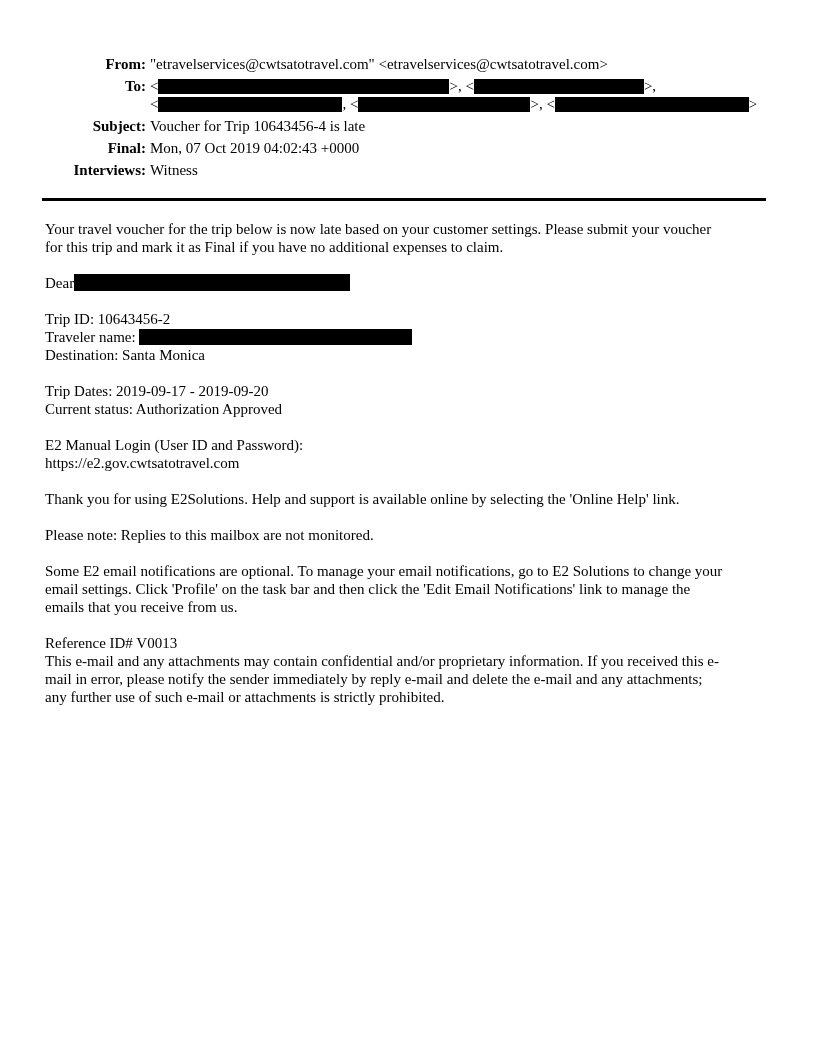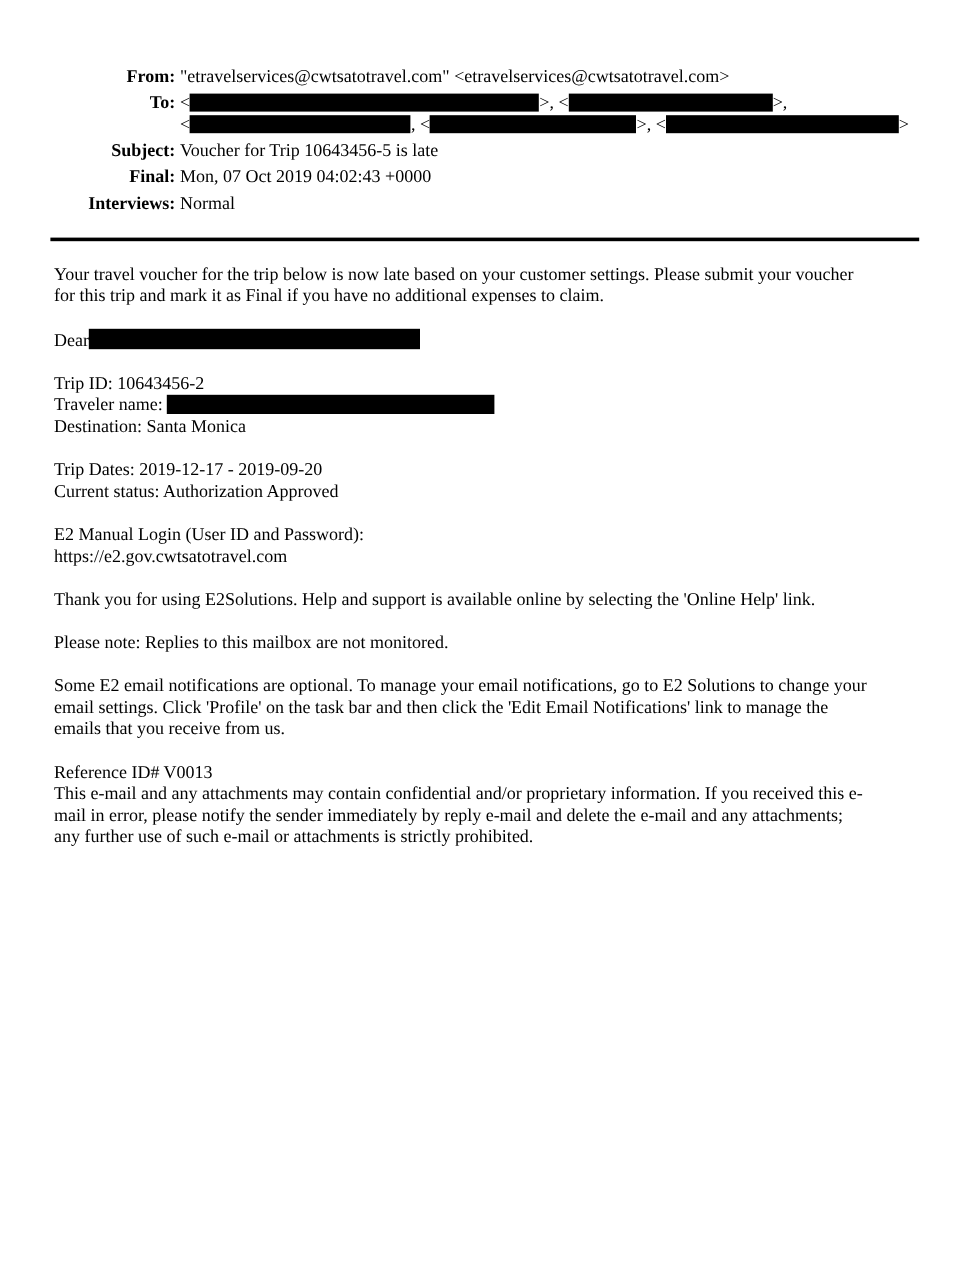--- a/index.html
+++ b/index.html
@@ -61,40 +61,40 @@
     <div class="hrow">
       <span class="hlabel">From:</span>
       <span class="hvalue">"etravelservices@cwtsatotravel.com" &lt;etravelservices@cwtsatotravel.com&gt;</span>
     </div>
     <div class="hrow">
       <span class="hlabel">To:</span>
       <span class="hvalue"><span class="to-line"><span>&lt;</span><span class="redaction" style="width: 291px; height: 15px;"></span><span>&gt;, &lt;</span><span class="redaction" style="width: 170px; height: 15px;"></span><span>&gt;,</span></span><br><span class="to-line"><span>&lt;</span><span class="redaction" style="width: 184px; height: 15px;"></span><span>, &lt;</span><span class="redaction" style="width: 172px; height: 15px;"></span><span>&gt;, &lt;</span><span class="redaction" style="width: 194px; height: 15px;"></span><span>&gt;</span></span></span>
     </div>
     <div class="hrow">
       <span class="hlabel">Subject:</span>
-      <span class="hvalue">Voucher for Trip 10643456-5 is late</span>
+      <span class="hvalue">Voucher for Trip 10643456-4 is late</span>
     </div>
     <div class="hrow">
       <span class="hlabel">Final:</span>
       <span class="hvalue">Mon, 07 Oct 2019 04:02:43 +0000</span>
     </div>
     <div class="hrow">
       <span class="hlabel">Interviews:</span>
-      <span class="hvalue">Normal</span>
+      <span class="hvalue">Witness</span>
     </div>
   </div>
 
   <div class="rule"></div>
 
   <div class="email-body">
     <p class="para">Your travel voucher for the trip below is now late based on your customer settings. Please submit your voucher<br>for this trip and mark it as Final if you have no additional expenses to claim.</p>
 
     <p class="para"><span>Dear</span><span class="redaction" style="width: 276px; height: 17px;"></span></p>
 
-    <p class="para"><span>Trip ID: 10643456-2</span><br><span><span>Traveler name: </span><span class="redaction" style="width: 273px; height: 16px;"></span></span><br><span>Destination: Santa Monica</span><br><br><span>Trip Dates: 2019-12-17 - 2019-09-20</span><br><span>Current status: Authorization Approved</span></p>
+    <p class="para"><span>Trip ID: 10643456-2</span><br><span><span>Traveler name: </span><span class="redaction" style="width: 273px; height: 16px;"></span></span><br><span>Destination: Santa Monica</span><br><br><span>Trip Dates: 2019-09-17 - 2019-09-20</span><br><span>Current status: Authorization Approved</span></p>
 
 
     <p class="para">E2 Manual Login (User ID and Password):<br>https://e2.gov.cwtsatotravel.com</p>
 
     <p class="para">Thank you for using E2Solutions. Help and support is available online by selecting the 'Online Help' link.</p>
 
     <p class="para">Please note: Replies to this mailbox are not monitored.</p>
 
     <p class="para">Some E2 email notifications are optional. To manage your email notifications, go to E2 Solutions to change your<br>email settings. Click 'Profile' on the task bar and then click the 'Edit Email Notifications' link to manage the<br>emails that you receive from us.</p>
 

